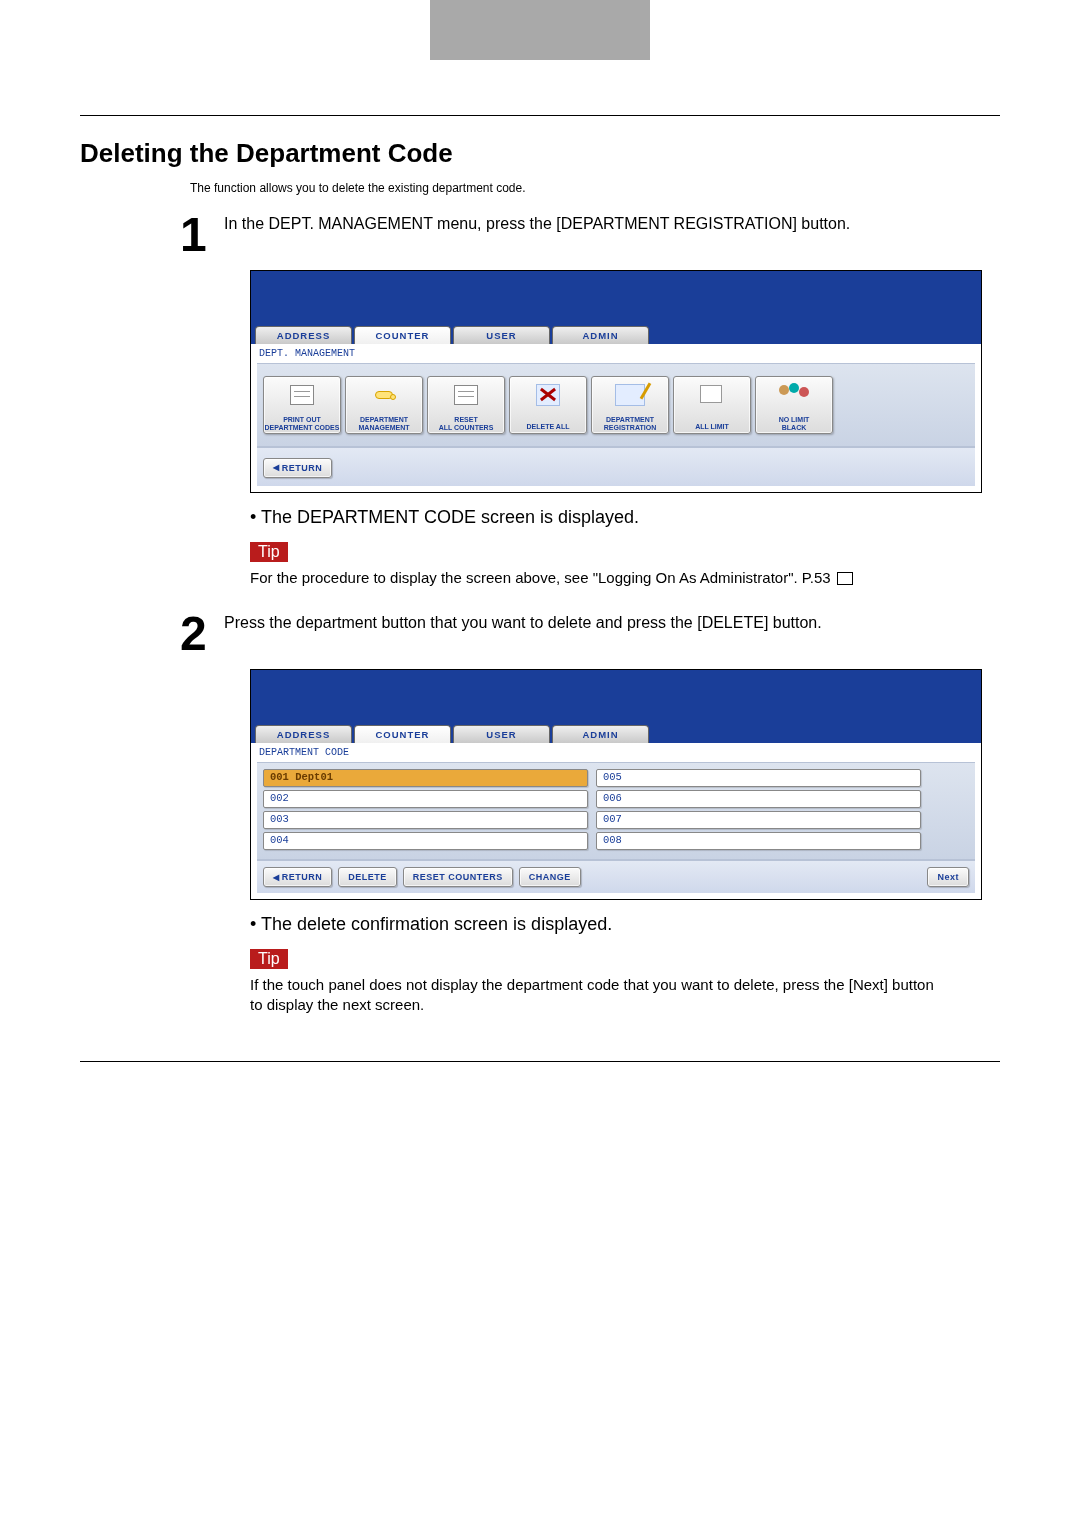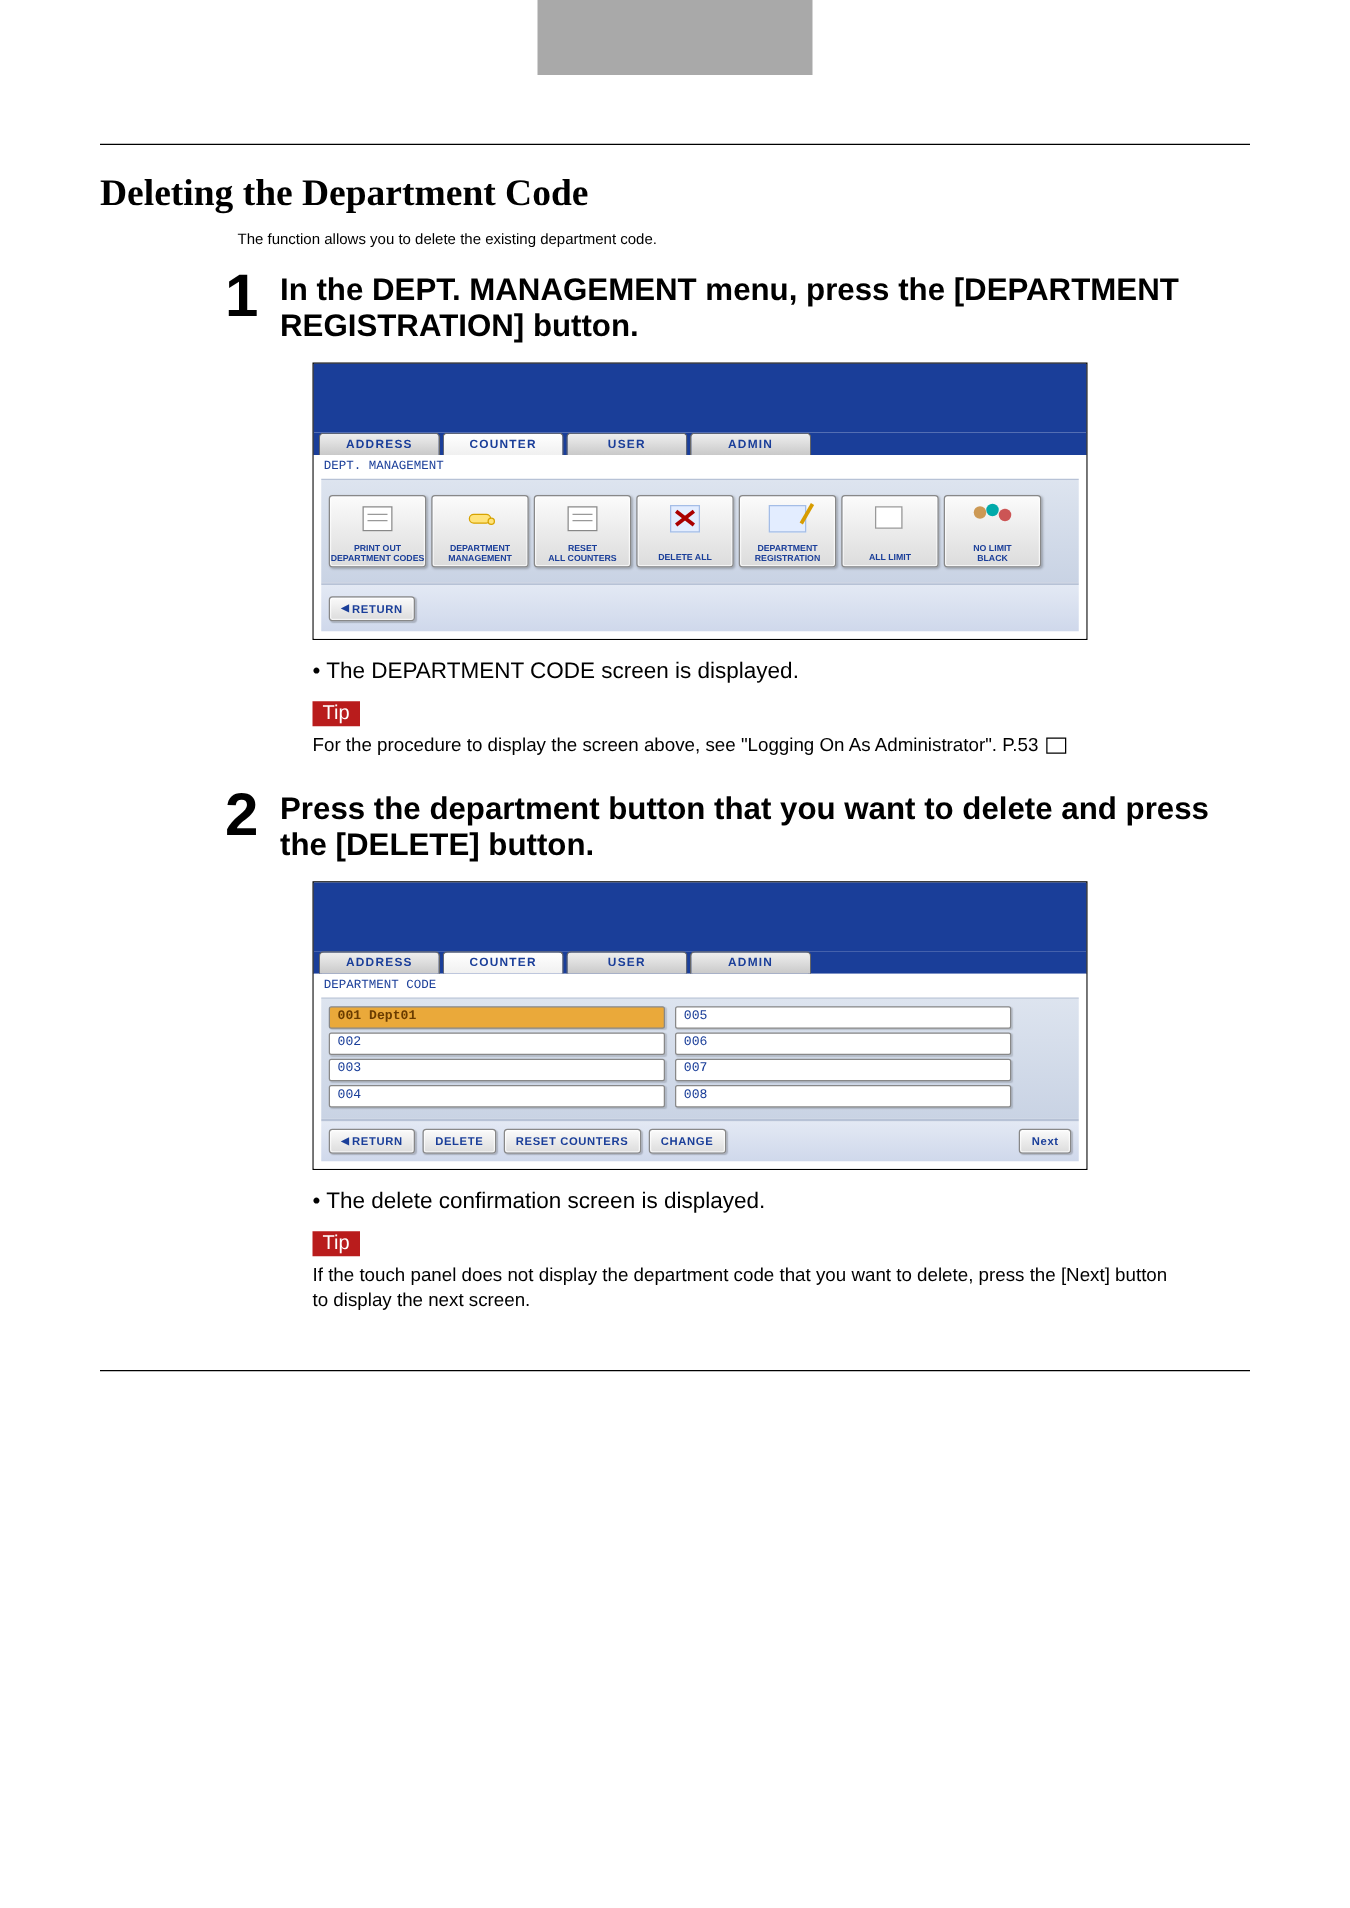--- a/index.html
+++ b/index.html
@@ -14,34 +14,34 @@
     padding: 0 80px 40px 80px;
   }
   .top-gray-block {
     background: #a9a9a9;
     height: 60px;
     width: 220px;
     margin: 0 auto 55px auto;
   }
   .hr { border-top: 1.5px solid #000; margin: 0 0 22px 0; }
   .hr-bot { border-top: 1.5px solid #000; margin: 45px 0 8px 0; }
-  h1.section { font-size: 30px; font-weight: bold; margin: 0 0 12px 0; font-family: Liberation Serif, serif; }
+  h1.section { font-size: 26px; font-weight: bold; margin: 0 0 12px 0; }
   .intro { font-size: 12px; margin-left: 110px; margin-bottom: 18px; }
   .step { display: flex; margin-left: 100px; margin-bottom: 14px; }
   .step-num { font-size: 48px; font-weight: bold; line-height: 0.9; width: 44px; flex: 0 0 44px; }
-  .step-text { font-size: 25px; font-weight: bold; padding-top: 2px; }
+  .step-text { font-size: 16px; font-weight: normal; padding-top: 2px; }
   .bullet { font-size: 18px; margin: 14px 0 14px 170px; }
   .bullet::before { content: '• '; }
   .tip-badge { background:#b91c1c; color:#fff; display:inline-block; padding:1px 8px; font-size:16px; margin-left:170px; margin-bottom:6px; }
   .tip-text { font-size: 15px; margin-left: 170px; margin-right: 50px; margin-bottom: 24px; line-height:1.35; }
   .book-icon { display:inline-block; border:1.5px solid #000; width:16px; height:13px; position:relative; vertical-align:middle; margin:0 2px; }
 
   
   .device {
-    margin-left: 170px; width: 620px; background:#fff; border:1px solid #000;
+    margin-left: 170px; width: 732px; background:#fff; border:1px solid #000;
   }
   .device .bluebar { background:#1a3e99; height:55px; }
   .tabs { display:flex; background:#1a3e99; padding:0 4px; }
   .tab {
     flex: 0 0 97px; height:18px; background:linear-gradient(#efefef,#c9c9c9);
     border:1px solid #666; border-bottom:none; color:#1a3e99;
     font-size:9.5px; font-weight:bold; letter-spacing:1px;
     display:flex; align-items:center; justify-content:center;
     border-top-left-radius:4px; border-top-right-radius:4px;
     margin-right:2px;

